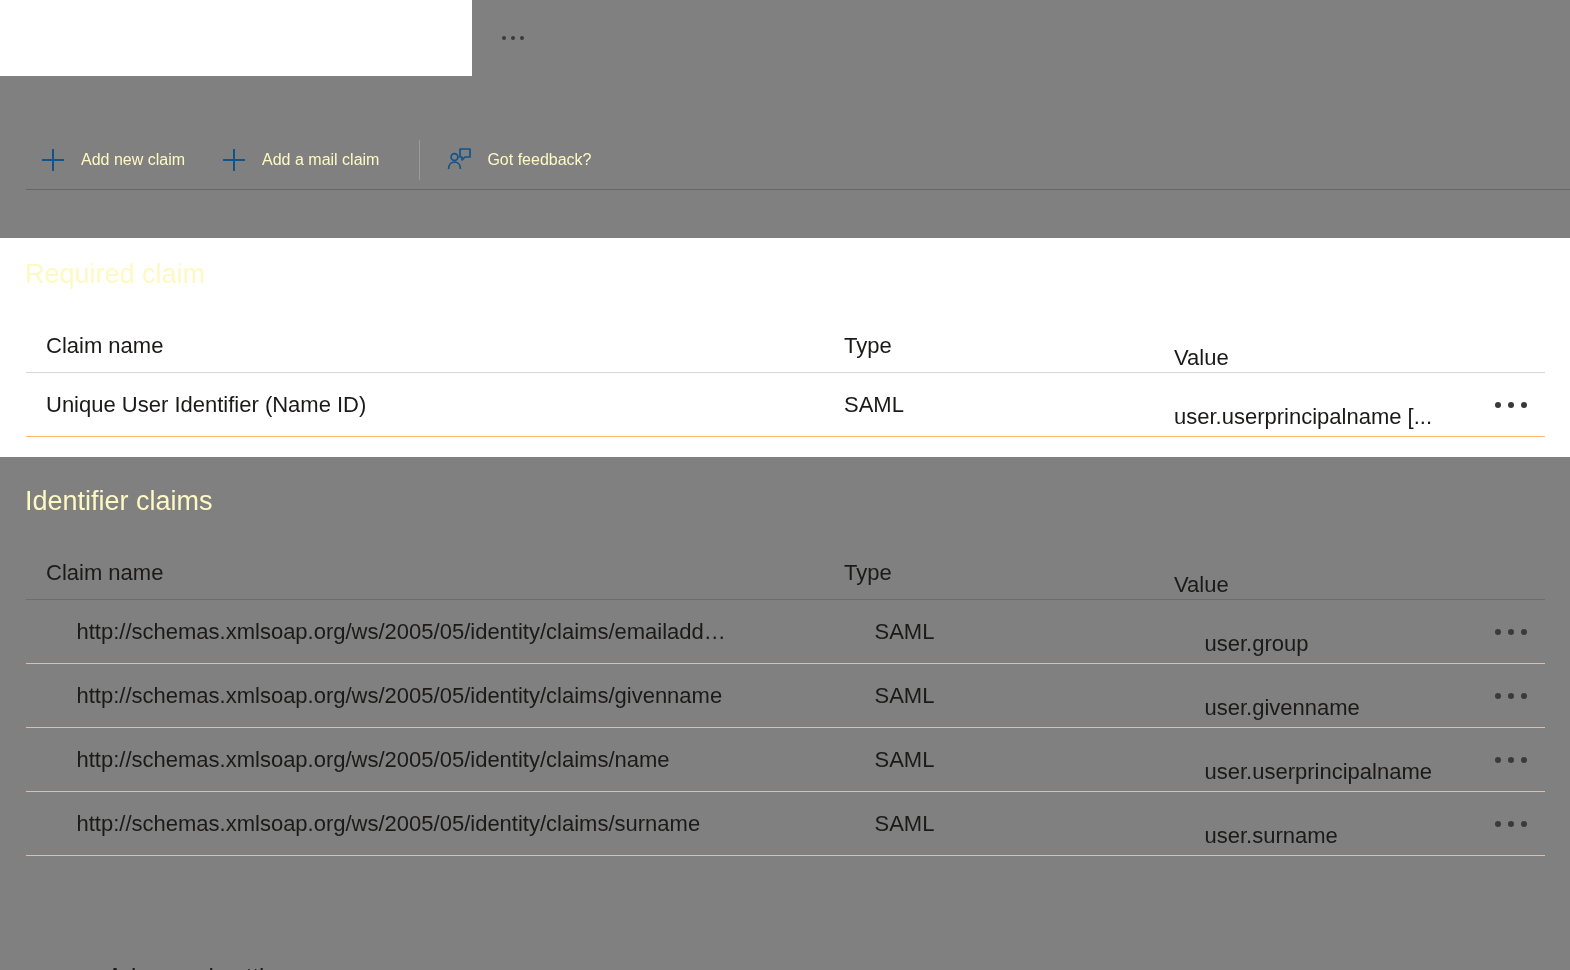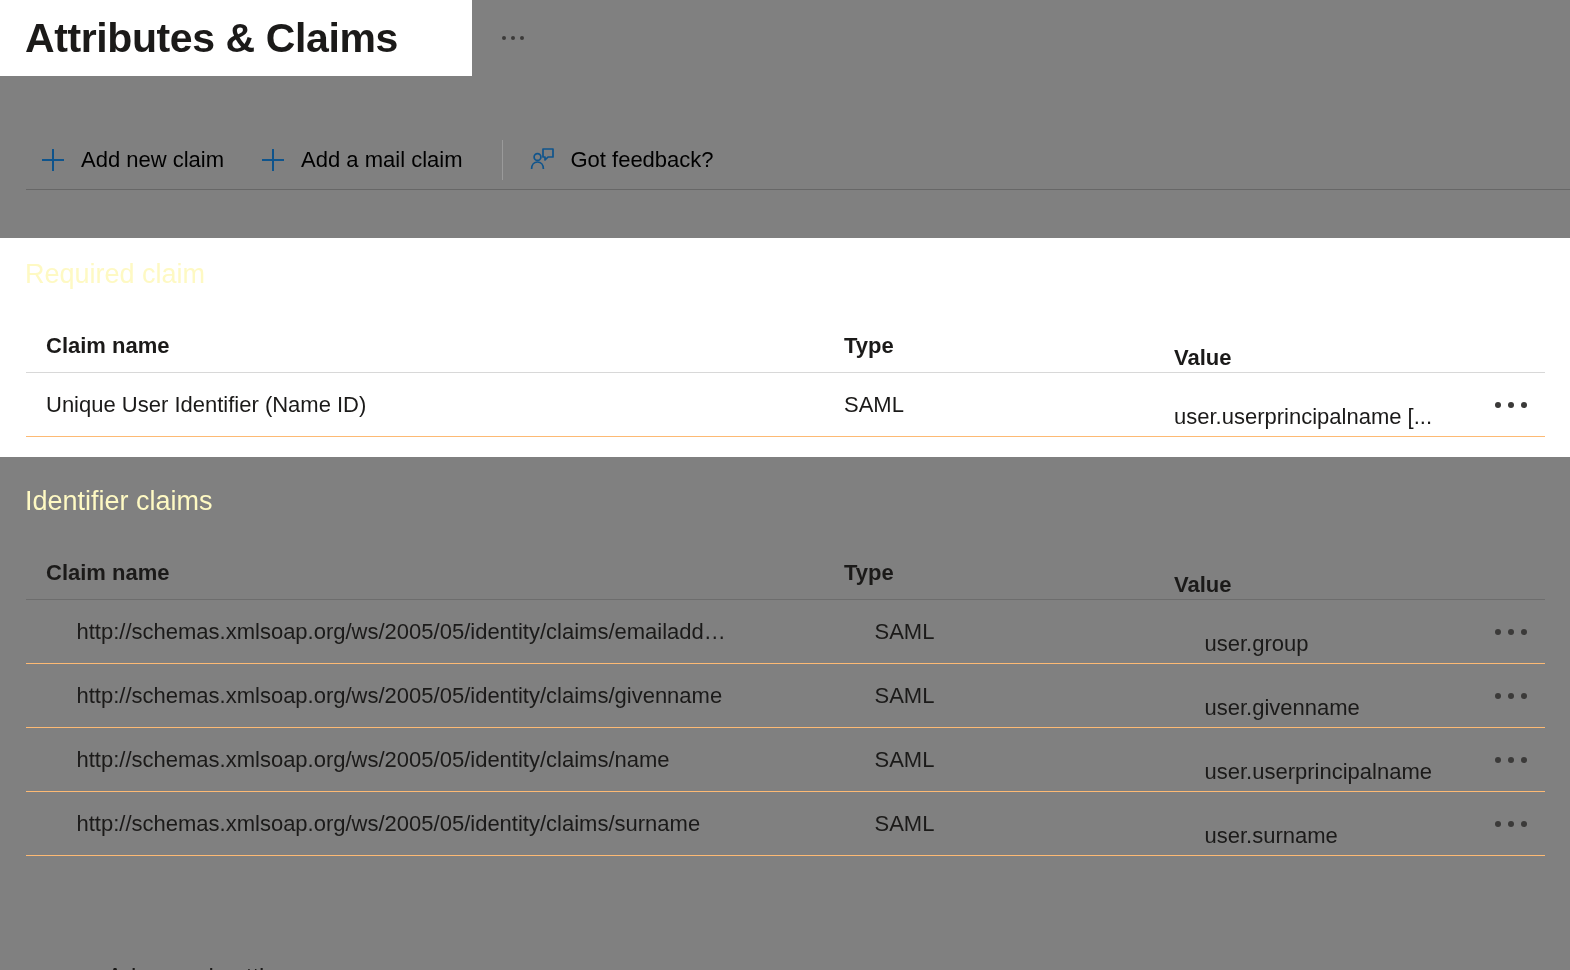--- a/index.html
+++ b/index.html
@@ -76,22 +76,22 @@
   .cmd {
     display: flex;
     align-items: center;
     height: 46px;
     padding: 0 14px 0 0;
     margin-right: 22px;
     cursor: pointer;
     white-space: nowrap;
   }
   .cmd-label {
-    font-size: 22px;
-    color: #000000;
+    font-size: 16px;
+    color: #fef9c3;
     margin-left: 15px;
     line-height: 26px;
     text-align: center;
   }
   .cmd-icon {
     width: 26px; height: 26px;
     display: block;
     flex: 0 0 auto;
   }
   .cmd-sep {
@@ -163,21 +163,21 @@
     color: #1b1a19;
     line-height: 26px;
     overflow: hidden;
     white-space: nowrap;
     text-overflow: ellipsis;
     box-sizing: border-box;
   }
   .cell.name  { width: 818px; padding-left: 20px; }
   .cell.type  { width: 330px; }
   .cell.value { width: 310px; margin-top: 24px; }
-  .row.header .cell { font-weight: 700; }
+  .row.header .cell { font-weight: 400; }
 
   .row-more {
     position: absolute;
     right: 14px;
     top: 50%;
     transform: translateY(-50%);
     width: 40px; height: 34px;
     display: flex;
     align-items: center;
     justify-content: center;
@@ -208,21 +208,20 @@
     line-height: 28px;
     white-space: nowrap;
   }
   .chev { width: 28px; height: 28px; display: block; }
 </style>
 </head>
 <body>
 
 <div class="title-strip">
   <div class="title-highlight"></div>
-  <div class="page-title">Attributes &amp; Claims</div>
   <div class="title-more">
     <i></i>
     <i></i>
     <i></i>
   </div>
 </div>
 
 <div class="page-body">
 
   <div class="command-bar">

